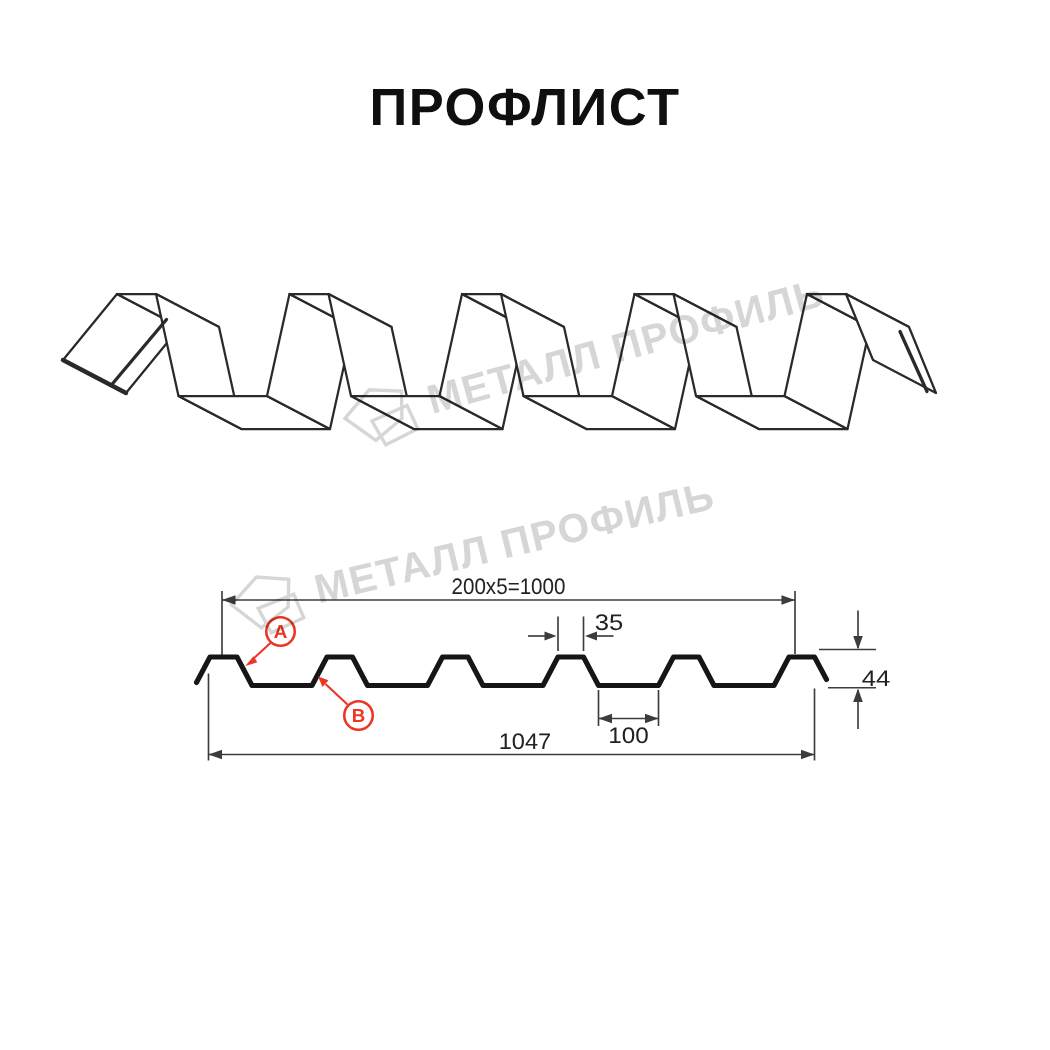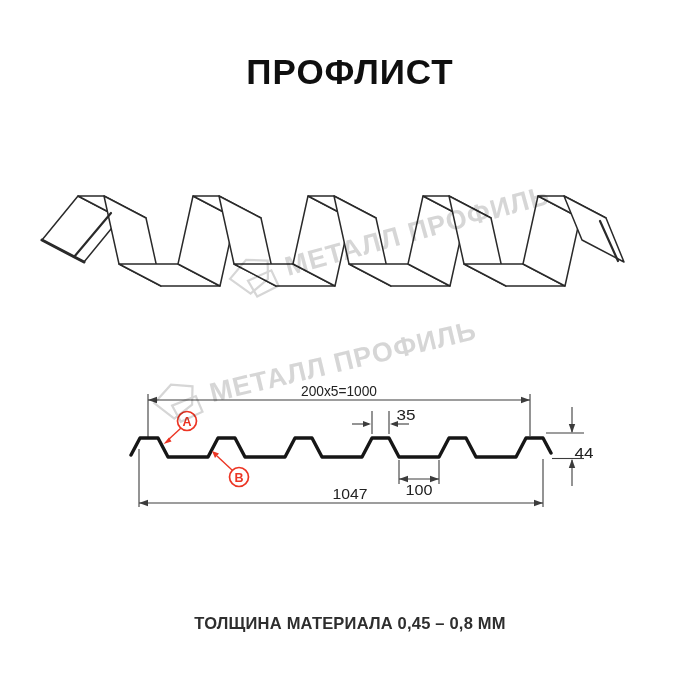--- a/index.html
+++ b/index.html
@@ -138,14 +138,13 @@
     <span>МЕТАЛЛ ПРОФИЛЬ</span>
   </div>
   <div class="wm wm2">
     <svg width="58" height="46" viewBox="0 0 62 48" fill="none" stroke="#d3d3d3" stroke-width="2.4" stroke-linejoin="miter">
       <path d="M10,20 L32,5 L54,12 L49,31 L27,41 Z"></path>
       <path d="M28,27 L55,23 L58,41 L33,46 Z"></path>
     </svg>
     <span>МЕТАЛЛ ПРОФИЛЬ</span>
   </div>
 
-  <div class="footer-note">ТОЛЩИНА МАТЕРИАЛА 0,45 – 0,8 ММ</div>
 </div>
 
 </body></html>

